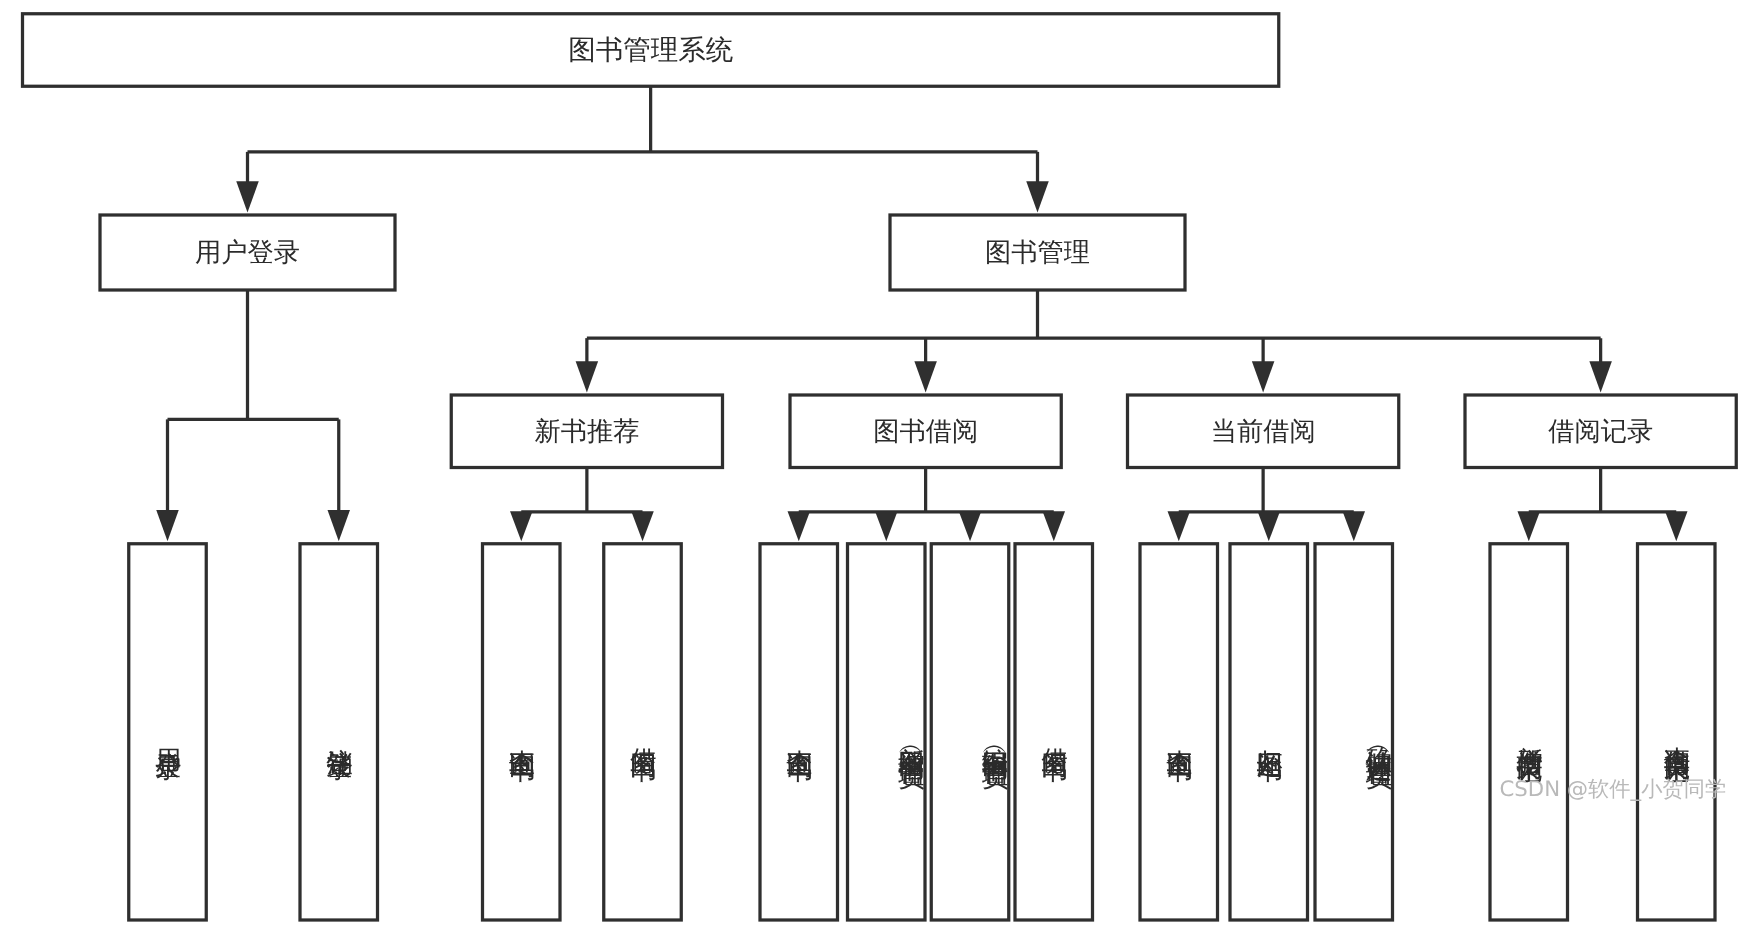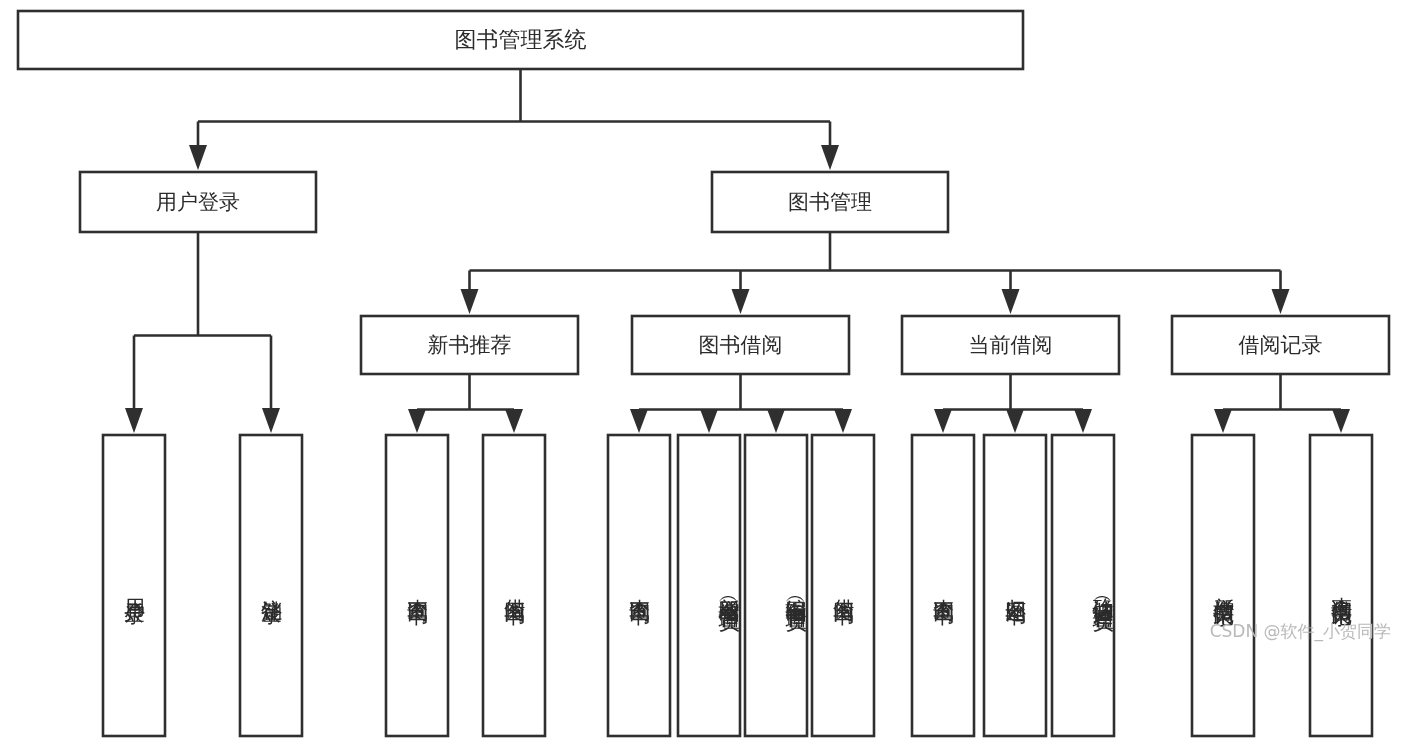--- a/index.html
+++ b/index.html
@@ -67,21 +67,21 @@
     line-height: 1.12;
     color: #2b2b2b;
     letter-spacing: 2px;
     white-space: nowrap;
     text-align: center;
     pointer-events: none;
     user-select: none;
   }
   .watermark {
     position: absolute;
-    right: 14px;
+    right: 24px;
     bottom: 6px;
     font-family: "DejaVu Sans", "Liberation Sans", sans-serif;
     font-size: 17px;
     color: #b9b9b9;
     white-space: nowrap;
     user-select: none;
   }
 </style>
 </head>
 <body>

